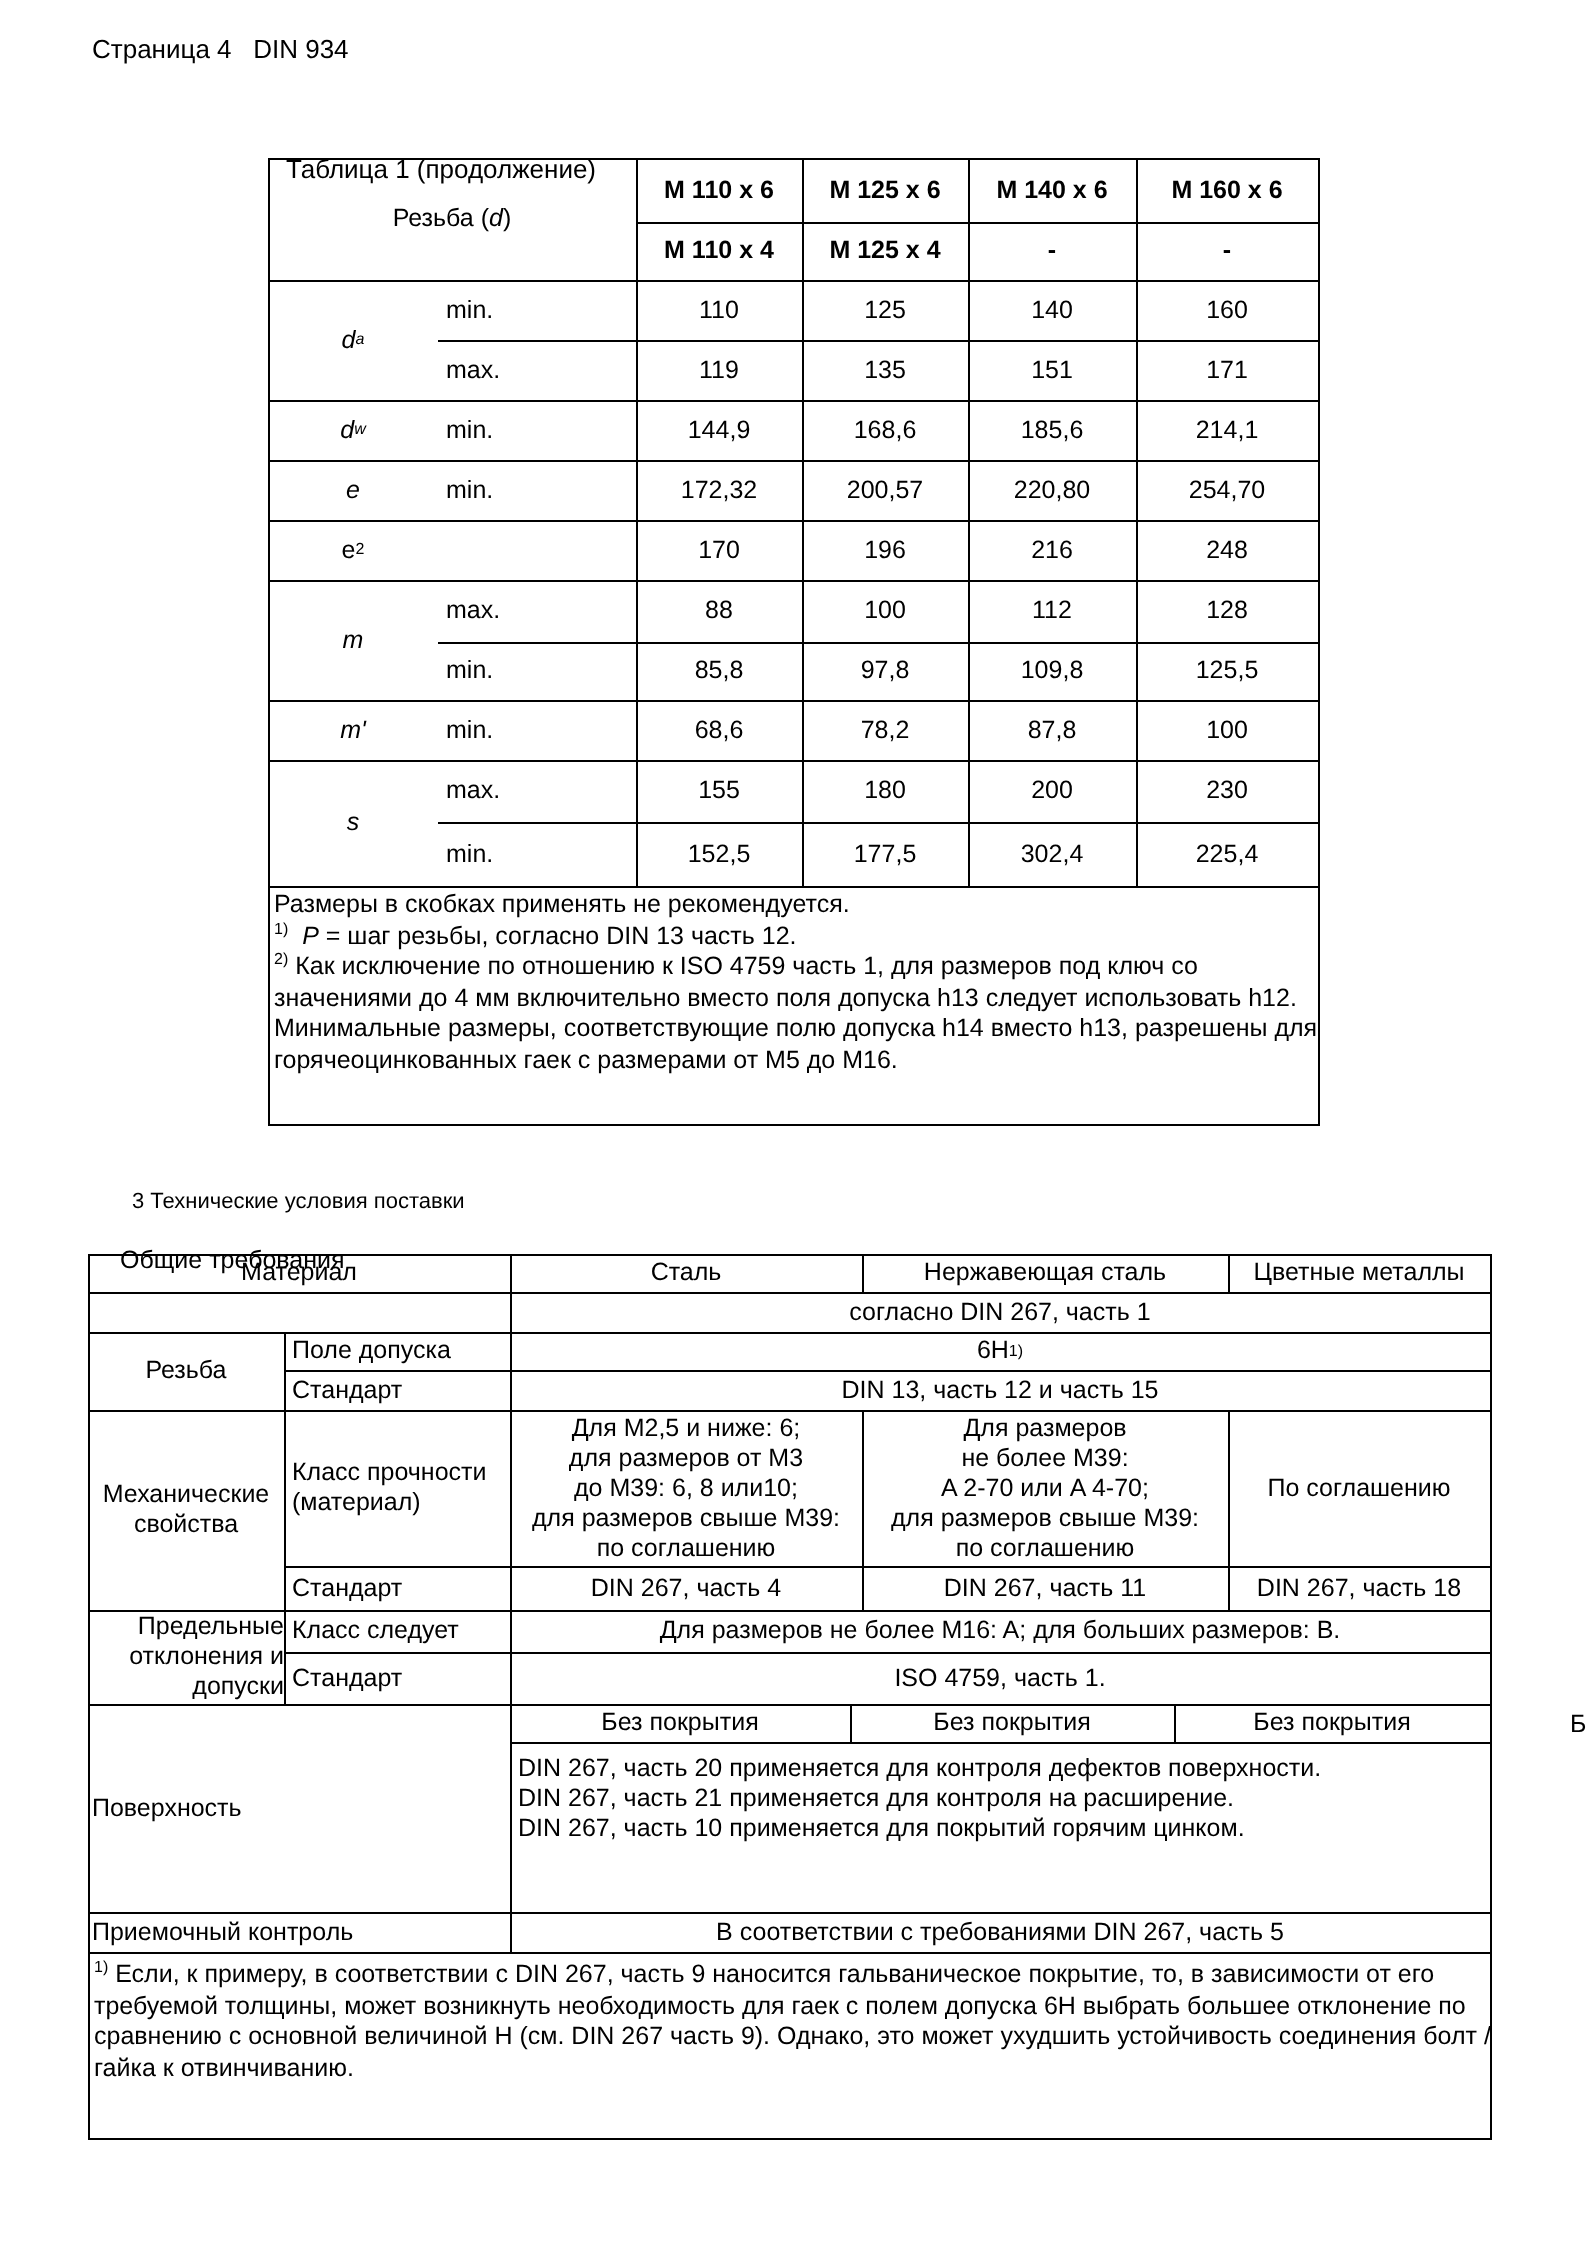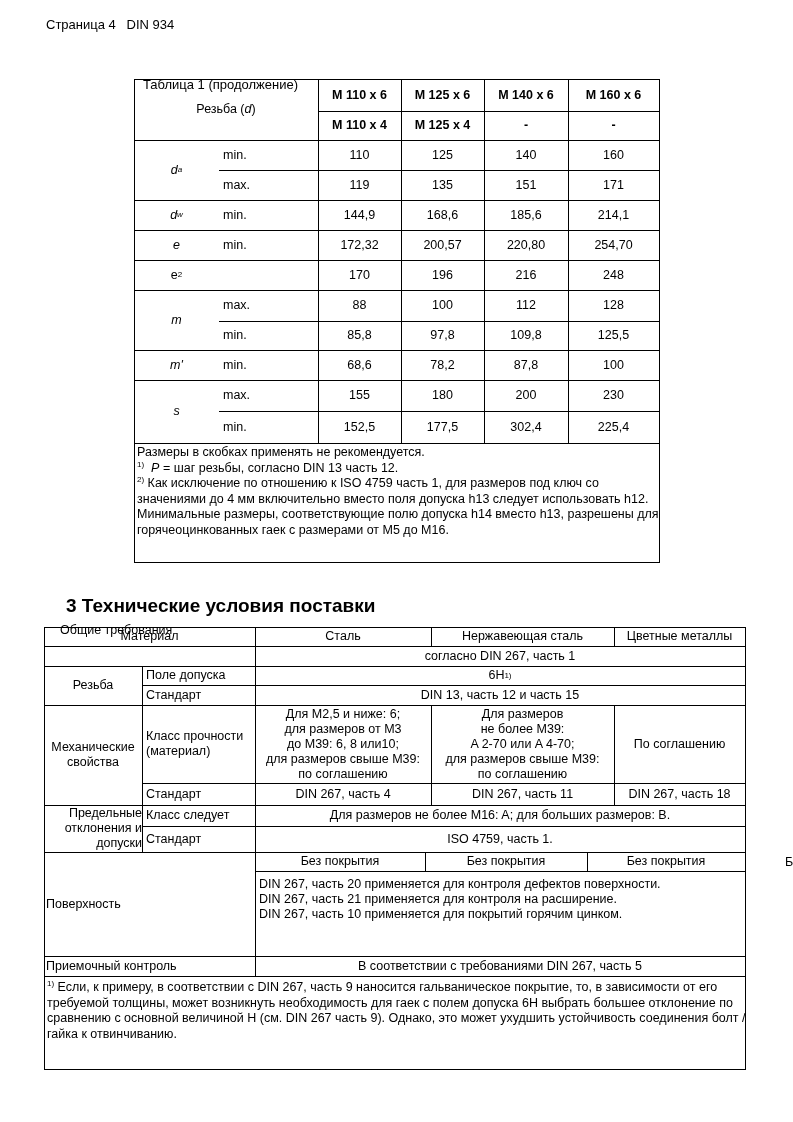--- a/index.html
+++ b/index.html
@@ -1,21 +1,21 @@
 <!DOCTYPE html>
 <html><head>
 <meta charset="utf-8">
 <style>
   html, body { margin: 0; padding: 0; background: #ffffff; }
   body { width: 793px; height: 1122px; position: relative; overflow: hidden;
          font-family: "Liberation Sans", sans-serif; color: #000; font-size: 12.5px; }
   .abs { position: absolute; }
   .hdr { left: 46px; top: 17px; font-size: 13px; white-space: pre; }
   .cap { left: 143px; top: 48px; font-size: 13px; margin-top: 29px; }
-  .sect { left: 66px; top: 595px; font-size: 19px; font-weight: bold; }
+  .sect { left: 66px; top: 595px; font-size: 11px; font-weight: normal; }
 
   .cell { position: absolute; box-sizing: border-box; display: flex; align-items: center;
           justify-content: center; text-align: center; line-height: 15px; }
   .left { justify-content: flex-start; text-align: left; padding-left: 4px; }
   .vt { justify-content: flex-start; align-items: flex-start; text-align: right; }
   .bold { font-weight: bold; }
   .line { position: absolute; background: #000; }
   .it { font-style: italic; }
   sup { font-size: 8px; vertical-align: super; line-height: 0; }
   sub { font-size: 8px; vertical-align: sub; line-height: 0; }

